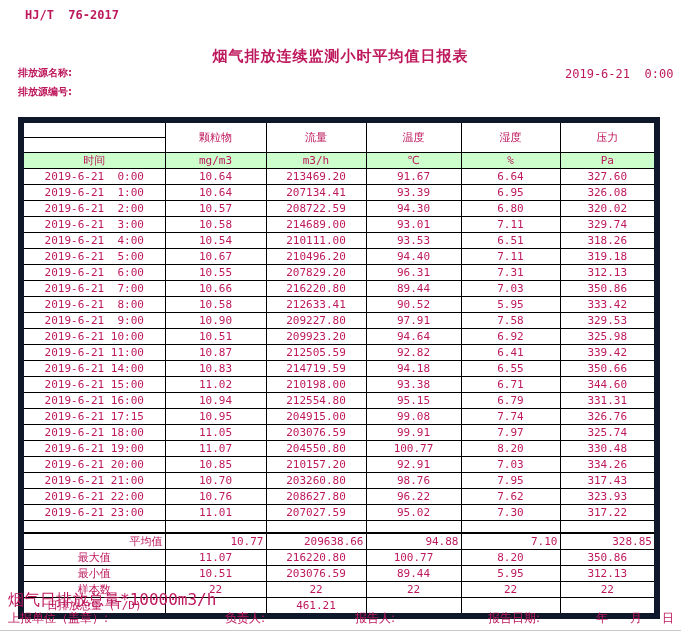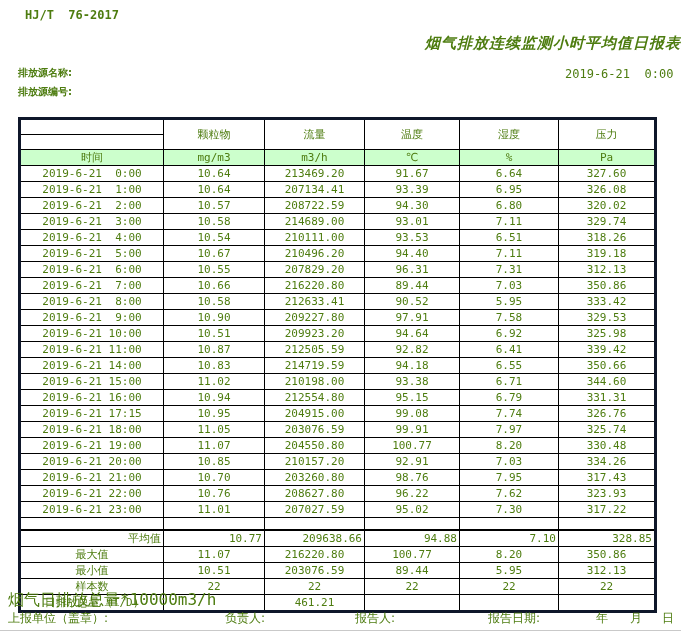--- a/index.html
+++ b/index.html
@@ -1,41 +1,41 @@
 <!DOCTYPE html>
 <html><head>
 <meta charset="utf-8">
 <style>
   html,body { margin:0; padding:0; background:#fff; }
   .page {
     position:relative; width:681px; height:637px; background:#ffffff;
-    font-family:"DejaVu Sans","Liberation Sans",sans-serif; color:#4d7c0f;
+    font-family:"DejaVu Sans","Liberation Sans",sans-serif; color:#be185d;
     overflow:hidden;
   }
   .standard {
     position:absolute; left:25px; top:8px;
     font-size:12px; font-weight:bold; white-space:pre;
     font-family:"DejaVu Sans Mono","DejaVu Sans",sans-serif;
   }
   .title {
-    position:absolute; left:0; top:34px; width:100%;
-    text-align:right; font-size:15px; font-weight:bold; letter-spacing:1px;font-style:italic;
+    position:absolute; left:0; top:47px; width:100%;
+    text-align:center; font-size:15px; font-weight:bold; letter-spacing:1px;
   }
   .src-label { position:absolute; left:18px; font-size:10px; font-weight:bold; }
   .src-name  { top:66px; }
   .src-code  { top:85px; }
   .datetime {
     position:absolute; left:565px; top:67px; font-size:12px; white-space:pre;
     font-family:"DejaVu Sans Mono","DejaVu Sans",sans-serif;
   }
 
   table.report {
     position:absolute; left:18px; top:117px; width:636px;
     border-collapse:collapse; table-layout:fixed;
-    border:3px solid #0f172a;
+    border:6px solid #0f172a;
   }
   table.report th, table.report td {
     border:1px solid #000; padding:0 2px; height:15px;
     font-size:11px; font-weight:normal; text-align:center;
     font-family:"DejaVu Sans Mono","DejaVu Sans",sans-serif;
     white-space:pre; overflow:hidden; line-height:13px;
   }
   tr.hdr-top td, tr.hdr-bot td { height:14px; }
   tr.green th { background:#ccffcc; }
   tbody.sep td { height:11px; border-bottom:2px solid #000; }

